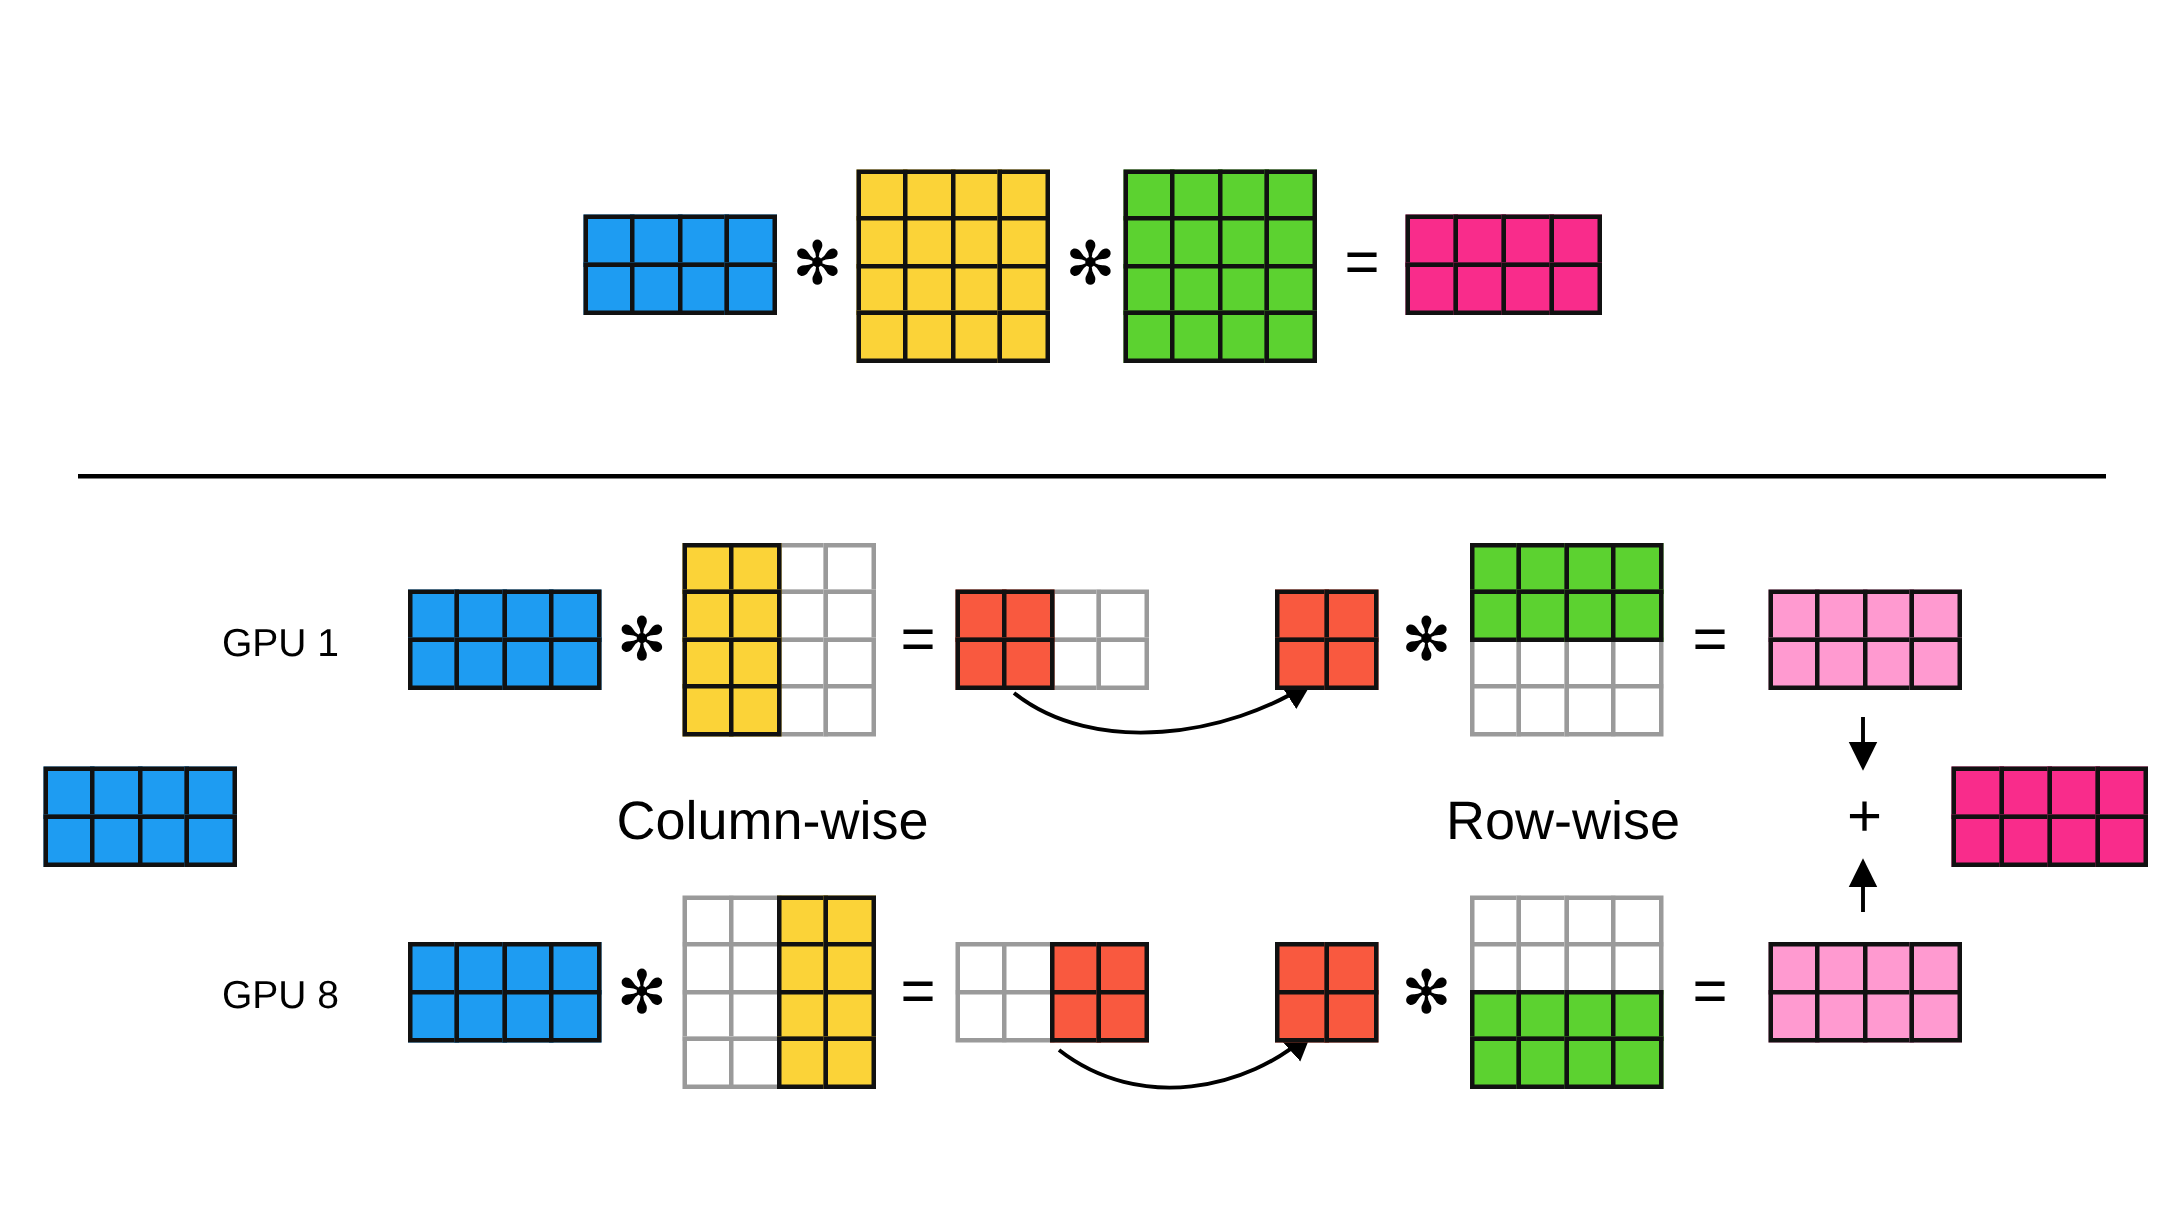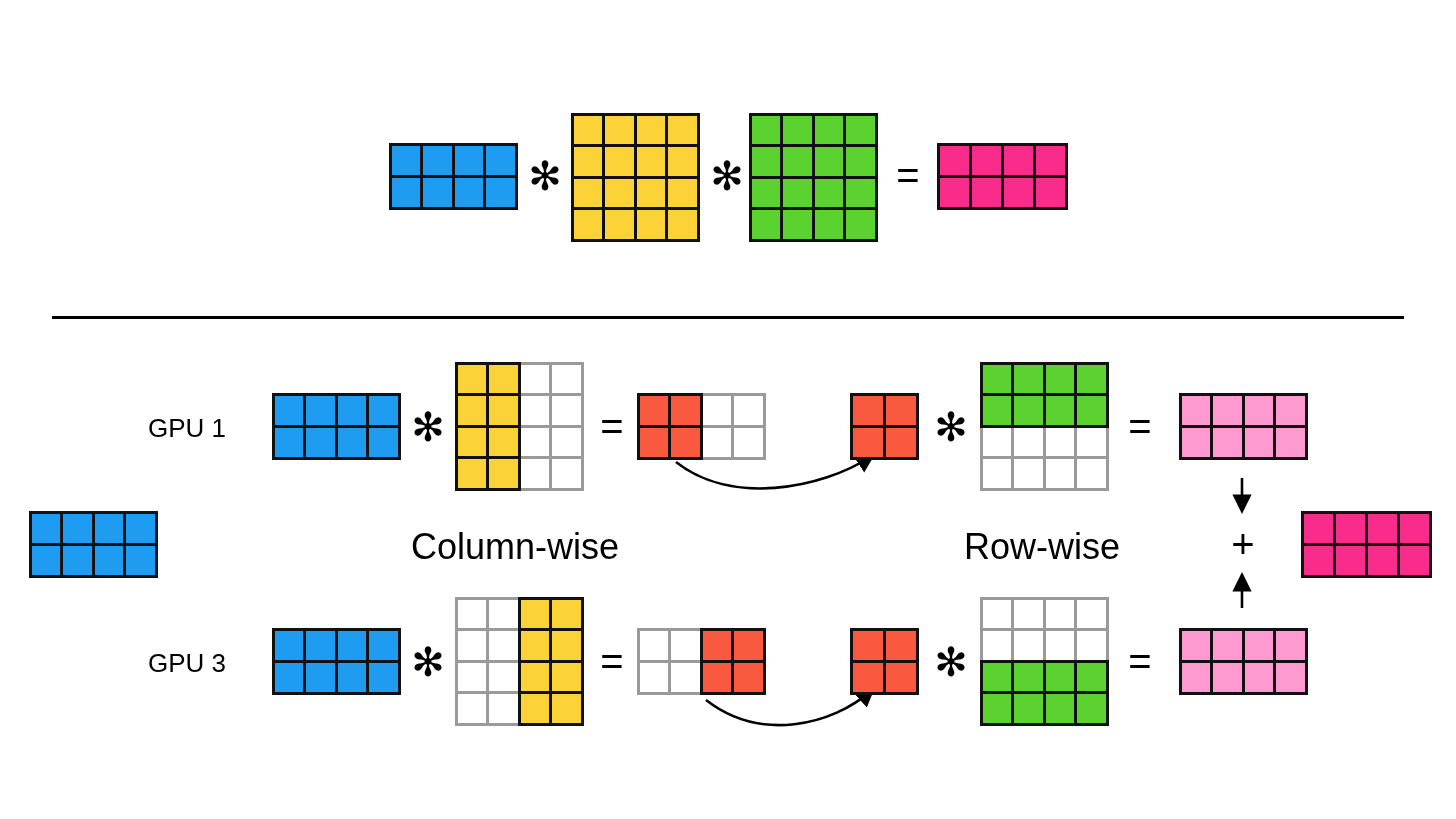--- a/index.html
+++ b/index.html
@@ -229,21 +229,21 @@
       <div class="cell" style="background: rgb(255, 154, 208); border-color: rgb(17, 17, 17); z-index: 2;"></div>
       <div class="cell" style="background: rgb(255, 154, 208); border-color: rgb(17, 17, 17); z-index: 2;"></div>
       <div class="cell" style="background: rgb(255, 154, 208); border-color: rgb(17, 17, 17); z-index: 2;"></div>
       <div class="cell" style="background: rgb(255, 154, 208); border-color: rgb(17, 17, 17); z-index: 2;"></div>
     </div>
 
   <div class="label-mode" style="left:411px; top:526px;">Column-wise</div>
 
   <div class="label-mode" style="left:964px; top:526px;">Row-wise</div>
 
-  <div class="label-gpu" style="left:148px; top:648px;">GPU 3</div>
+  <div class="label-gpu" style="left:148px; top:648px;">GPU 8</div>
 
   <div class="matrix" style="left: 273px; top: 629px; width: 126px; height: 64px; grid-template-columns: repeat(4, 1fr); grid-template-rows: repeat(2, 1fr);">
       <div class="cell" style="background: rgb(30, 156, 242); border-color: rgb(17, 17, 17); z-index: 2;"></div>
       <div class="cell" style="background: rgb(30, 156, 242); border-color: rgb(17, 17, 17); z-index: 2;"></div>
       <div class="cell" style="background: rgb(30, 156, 242); border-color: rgb(17, 17, 17); z-index: 2;"></div>
       <div class="cell" style="background: rgb(30, 156, 242); border-color: rgb(17, 17, 17); z-index: 2;"></div>
       <div class="cell" style="background: rgb(30, 156, 242); border-color: rgb(17, 17, 17); z-index: 2;"></div>
       <div class="cell" style="background: rgb(30, 156, 242); border-color: rgb(17, 17, 17); z-index: 2;"></div>
       <div class="cell" style="background: rgb(30, 156, 242); border-color: rgb(17, 17, 17); z-index: 2;"></div>
       <div class="cell" style="background: rgb(30, 156, 242); border-color: rgb(17, 17, 17); z-index: 2;"></div>

